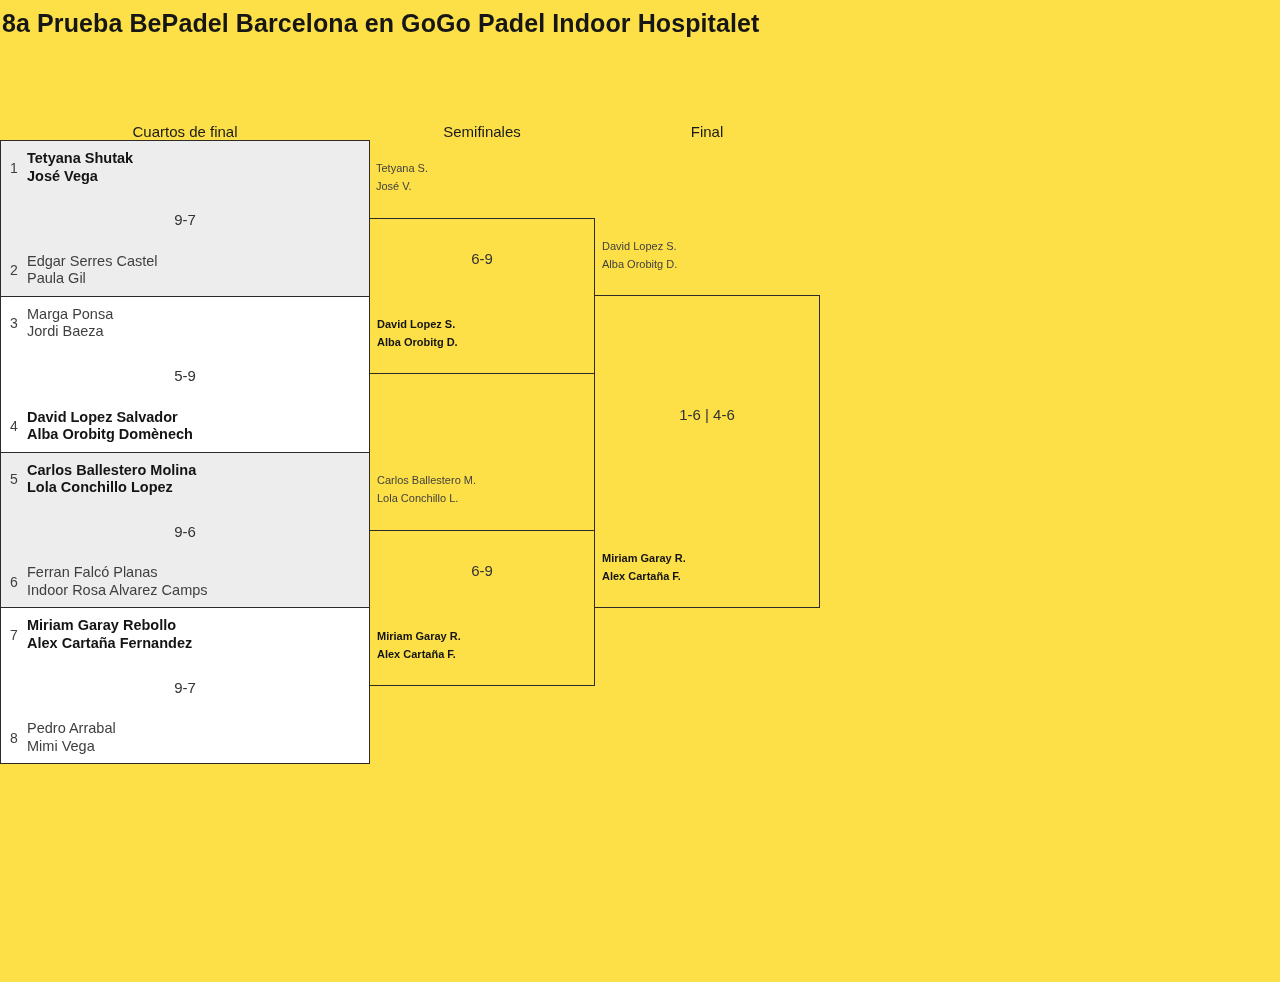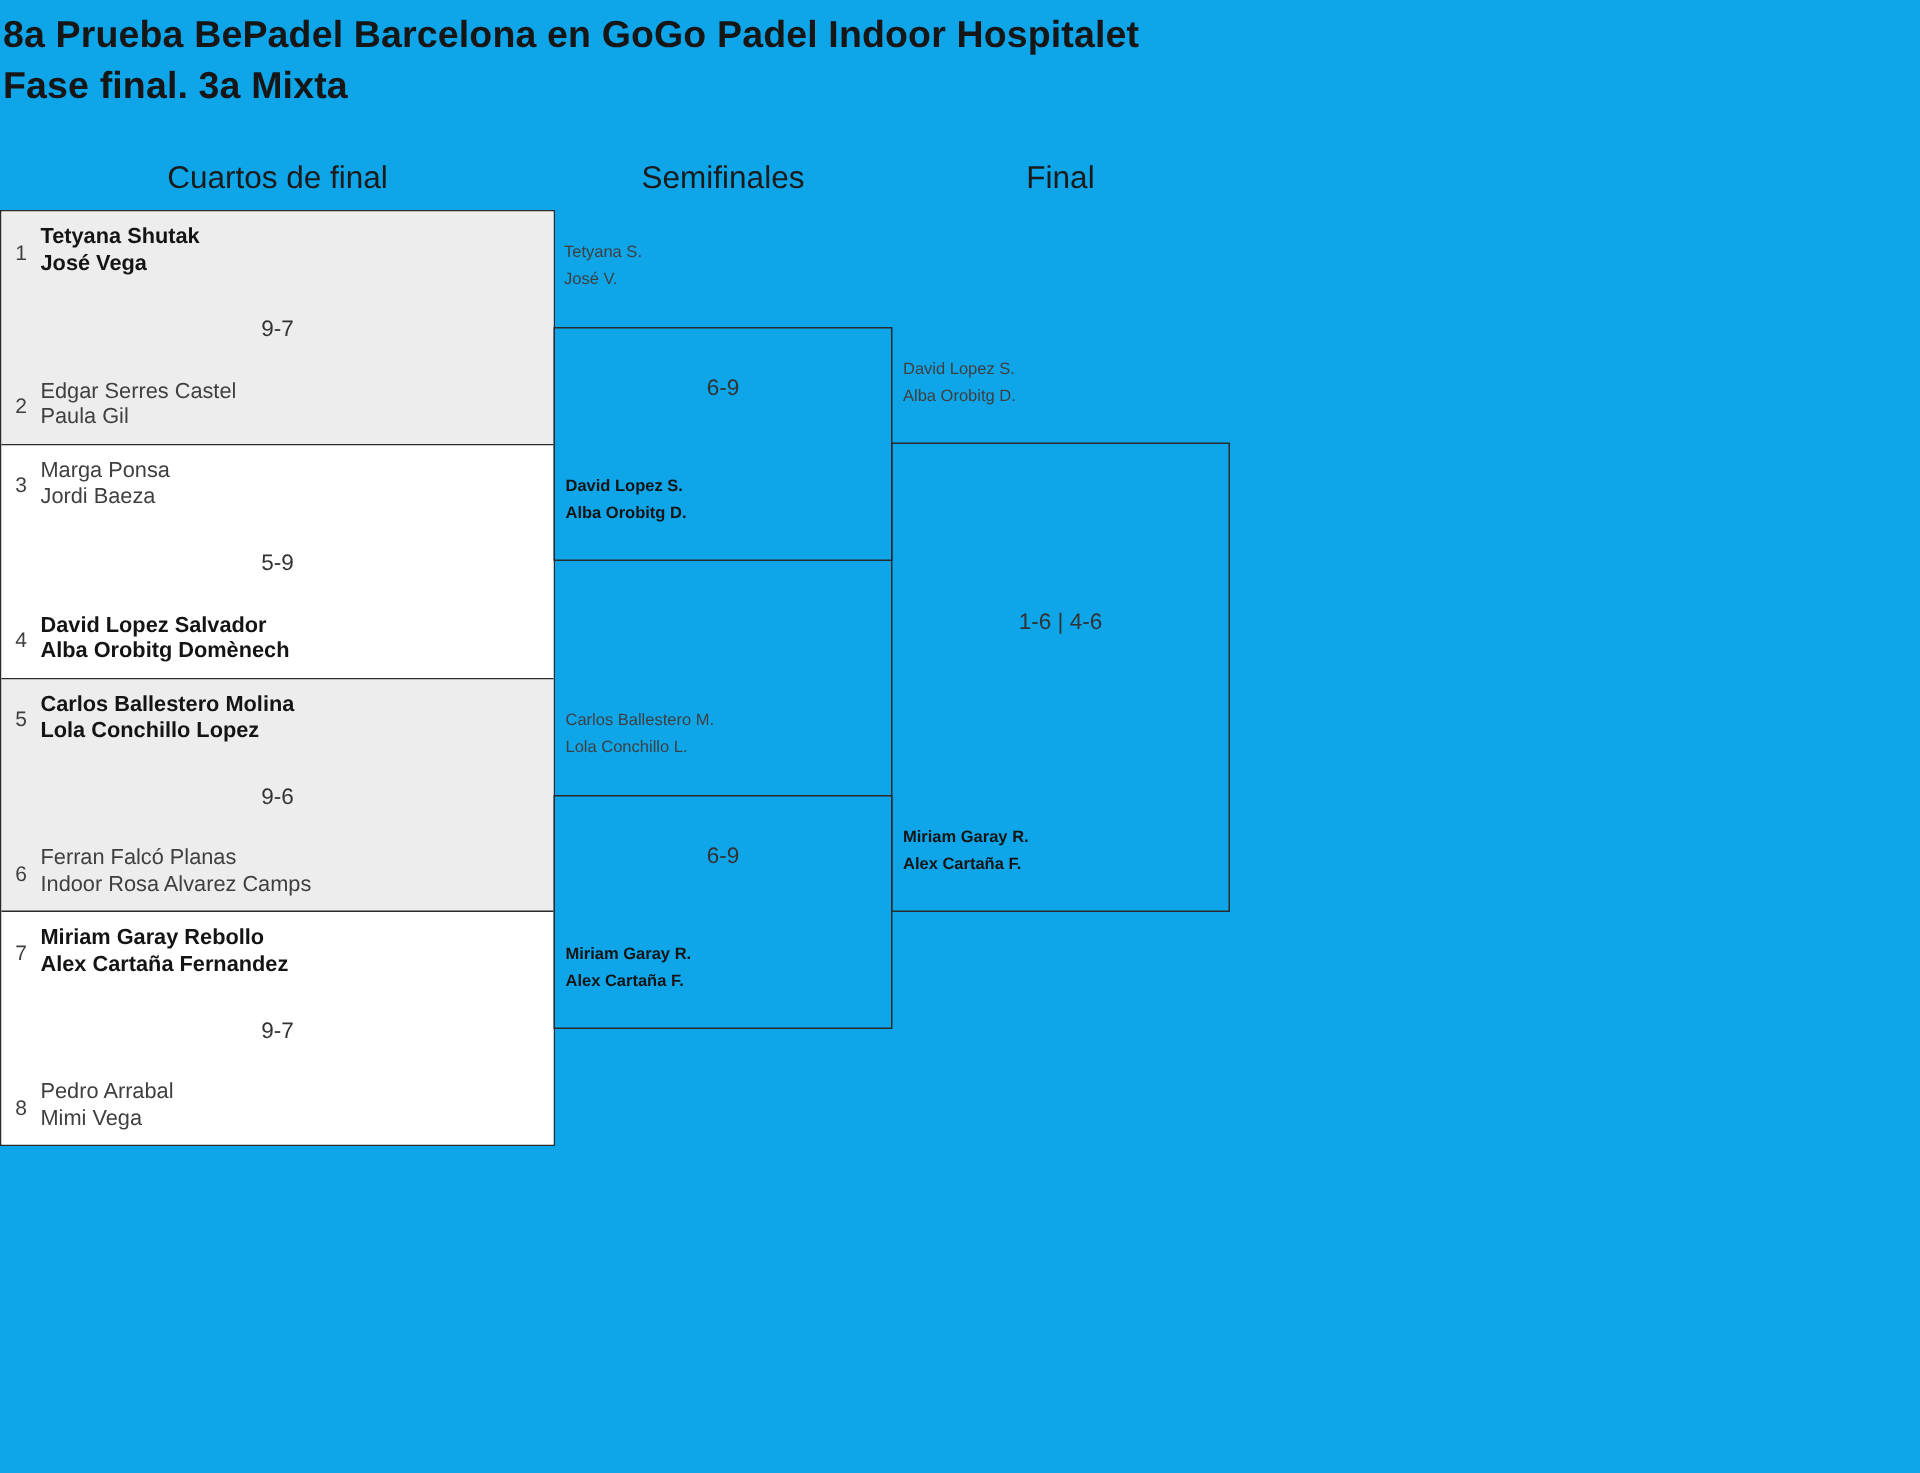--- a/index.html
+++ b/index.html
@@ -5,21 +5,21 @@
   html, body {
     margin: 0;
     padding: 0;
     background: #ffffff;
     font-family: "Liberation Sans", sans-serif;
   }
   .page {
     position: relative;
     width: 1280px;
     height: 982px;
-    background: #0ea5e9;
+    background: #fde047;
     overflow: hidden;
     color: #161616;
   }
 
   
   .title-block {
     position: absolute;
     left: 2px;
     top: 6px;
   }
@@ -28,24 +28,24 @@
     font-weight: 700;
     line-height: 34px;
     letter-spacing: 0.1px;
     color: #161616;
     white-space: nowrap;
   }
 
   
   .col-header {
     position: absolute;
-    top: 107px;
+    top: 123px;
     height: 22px;
     text-align: center;
-    font-size: 21px;
+    font-size: 15px;
     font-weight: 500;
     color: #1b1b1b;
     white-space: nowrap;
   }
   #hdr-qf    { left: 0;     width: 370px; }
   #hdr-sf    { left: 369px; width: 226px; }
   #hdr-final { left: 594px; width: 226px; }
 
   
   .qf-wrap {
@@ -148,21 +148,20 @@
   #final-team1 { left: 602px; top: 238px; }
   #final-team2 { left: 602px; top: 550px; }
 </style>
 </head>
 <body>
 
 <div class="page">
 
   <div class="title-block">
     <div class="title-line">8a Prueba BePadel Barcelona en GoGo Padel Indoor Hospitalet</div>
-    <div class="title-line">Fase final. 3a Mixta</div>
   </div>
 
   <div class="col-header" id="hdr-qf">Cuartos de final</div>
   <div class="col-header" id="hdr-sf">Semifinales</div>
   <div class="col-header" id="hdr-final">Final</div>
 
   <div class="qf-wrap">
 
     <div class="qf-match shaded">
       <div class="qf-row t1">

